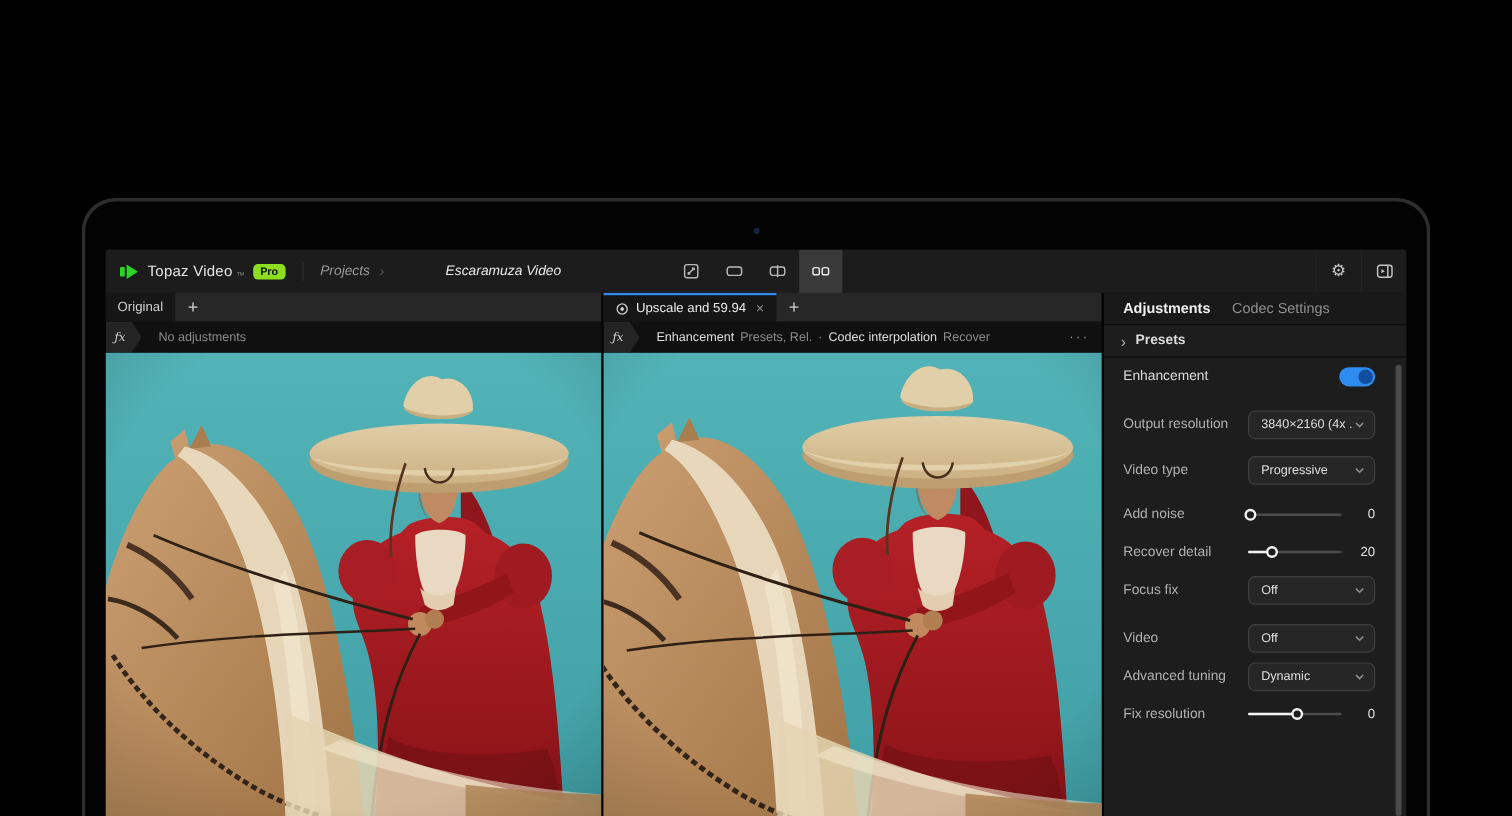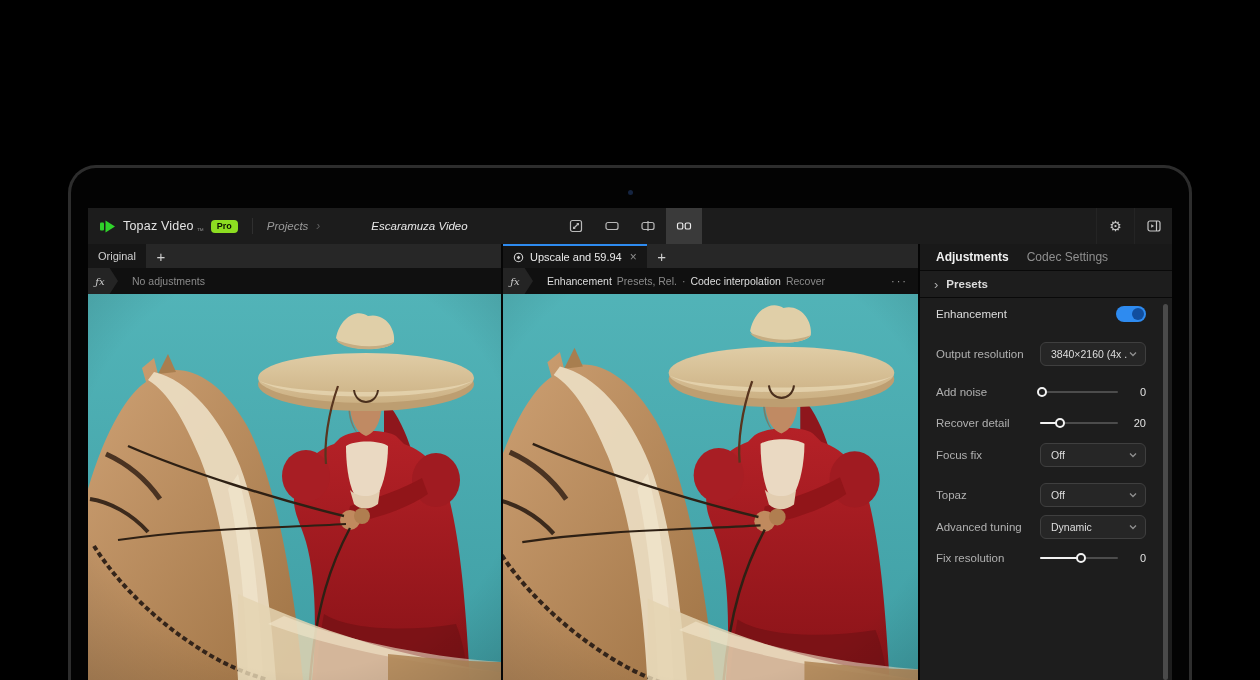--- a/index.html
+++ b/index.html
@@ -321,20 +321,29 @@
             <div class="prow" style="margin-bottom:14px">
               <span class="plabel">Output resolution</span>
               <div class="dropdown">
                 <span class="dval">3840×2160 (4x ...</span>
                 <svg class="chev" width="10" height="10" viewBox="0 0 10 10">
                     <polyline points="2,3.5 5,6.5 8,3.5"></polyline>
                   </svg>
               </div>
             </div>
 
+            <div class="prow" style="margin-bottom:13px">
+              <span class="plabel">Video type</span>
+              <div class="dropdown">
+                <span class="dval">Progressive</span>
+                <svg class="chev" width="10" height="10" viewBox="0 0 10 10">
+                    <polyline points="2,3.5 5,6.5 8,3.5"></polyline>
+                  </svg>
+              </div>
+            </div>
 
 
             <div class="prow" style="margin-bottom:7px">
               <span class="plabel">Add noise</span>
               <div class="slider">
                 <div class="sl-track"></div>
                 <div class="sl-fill" style="width: 3%;"></div>
                 <div class="sl-thumb" style="left: 3%;"></div>
               </div>
               <span class="pval">0</span>
@@ -354,21 +363,21 @@
               <span class="plabel">Focus fix</span>
               <div class="dropdown">
                 <span class="dval">Off</span>
                 <svg class="chev" width="10" height="10" viewBox="0 0 10 10">
                     <polyline points="2,3.5 5,6.5 8,3.5"></polyline>
                   </svg>
               </div>
             </div>
 
             <div class="prow" style="margin-bottom:8px">
-              <span class="plabel">Topaz</span>
+              <span class="plabel">Video</span>
               <div class="dropdown">
                 <span class="dval">Off</span>
                 <svg class="chev" width="10" height="10" viewBox="0 0 10 10">
                     <polyline points="2,3.5 5,6.5 8,3.5"></polyline>
                   </svg>
               </div>
             </div>
 
             <div class="prow" style="margin-bottom:7px">
               <span class="plabel">Advanced tuning</span>

